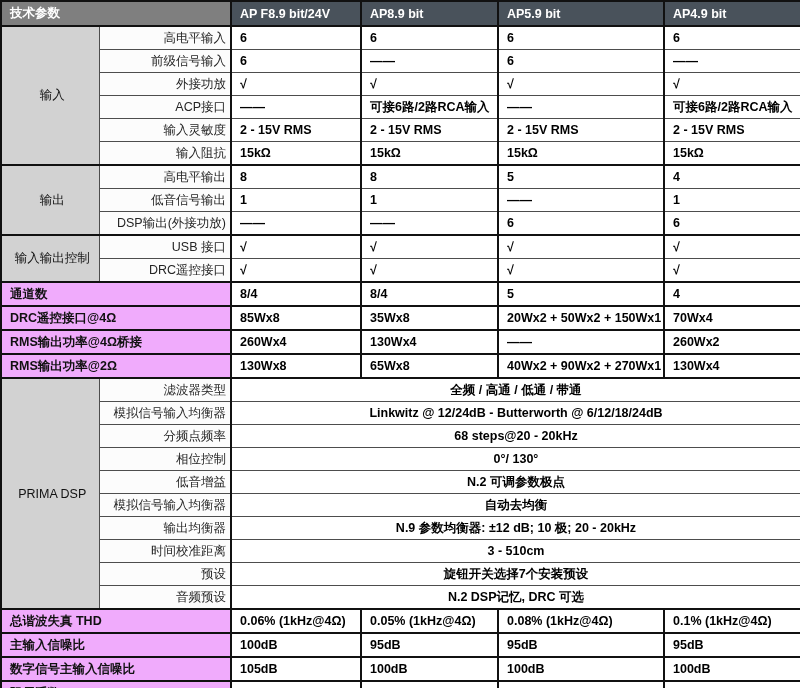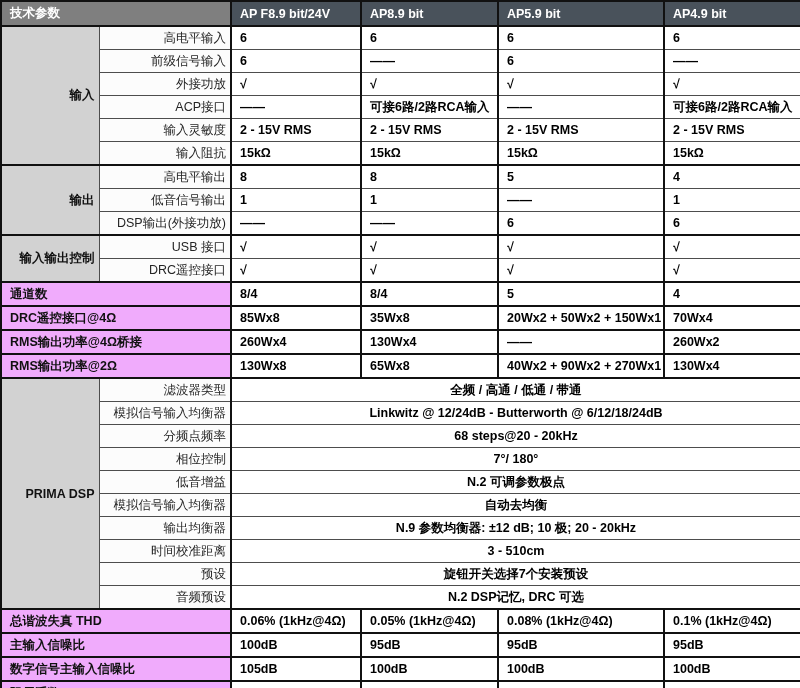--- a/index.html
+++ b/index.html
@@ -2,21 +2,21 @@
 <html><head>
 <meta charset="utf-8">
 <style>
   html,body{margin:0;padding:0;background:#fff;}
   body{width:800px;height:688px;font-family:"Liberation Sans","DejaVu Sans",sans-serif;}
   table{width:800px;height:688px;border-collapse:collapse;table-layout:fixed;}
   th,td{border:1px solid #4d4d4d;padding:0 4px 0 8px;font-size:12.5px;text-align:left;
         vertical-align:middle;overflow:hidden;white-space:nowrap;height:22px;}
   tr.head th{background:#49525B;color:#fff;font-weight:bold;height:23px;border-color:#111;margin-left:8px;}
   tr.head th.t{background:#7F7F7F;}
-  th.g{background:#D2D2D2;color:#111;font-weight:bold;text-align:right;}
+  th.g{background:#D2D2D2;color:#111;font-weight:normal;text-align:center;}
   th.f{background:#f0abfc;color:#111;font-weight:bold;text-align:left;}
   td.l{background:#FCFCFC;color:#252525;font-weight:normal;text-align:right;}
   td.v{background:#fff;color:#000;font-weight:bold;}
   td.m{background:#fff;color:#000;font-weight:bold;text-align:center;padding:0;border-radius:11px;}
   .vt{border-left:2px solid #111;}
   tr.tt th,tr.tt td{border-top:2px solid #111;}
   table{border:2px solid #111;}
 </style>
 </head>
 <body>
@@ -160,21 +160,21 @@
   <tr>
     <td class="l">模拟信号输入均衡器</td>
     <td class="m vt" colspan="4">Linkwitz @ 12/24dB - Butterworth @ 6/12/18/24dB</td>
   </tr>
   <tr>
     <td class="l">分频点频率</td>
     <td class="m vt" colspan="4">68 steps@20 - 20kHz</td>
   </tr>
   <tr>
     <td class="l">相位控制</td>
-    <td class="m vt" colspan="4">7°/ 180°</td>
+    <td class="m vt" colspan="4">0°/ 130°</td>
   </tr>
   <tr>
     <td class="l">低音增益</td>
     <td class="m vt" colspan="4">N.2 可调参数极点</td>
   </tr>
   <tr>
     <td class="l">模拟信号输入均衡器</td>
     <td class="m vt" colspan="4">自动去均衡</td>
   </tr>
   <tr>

